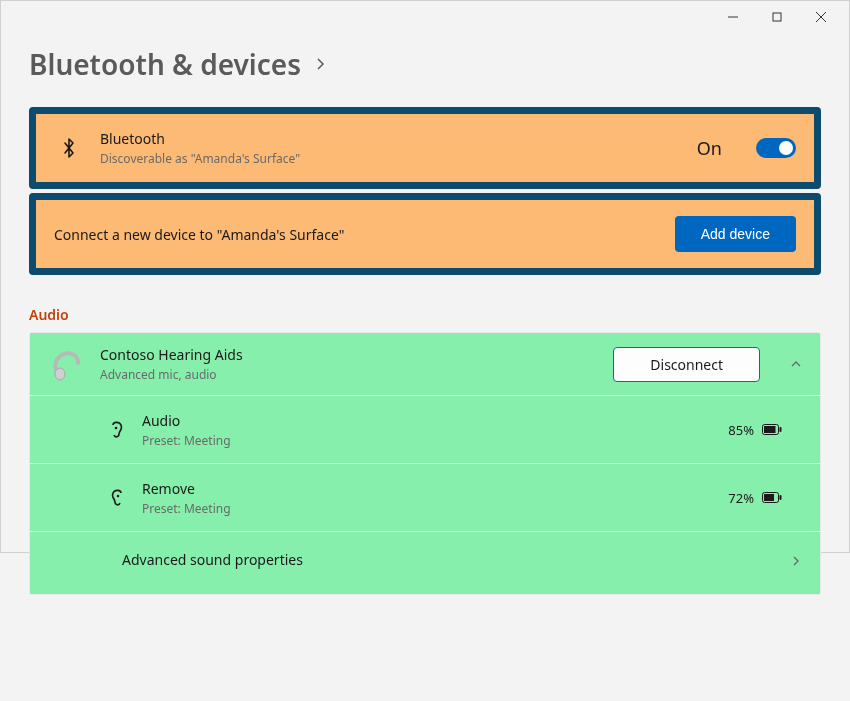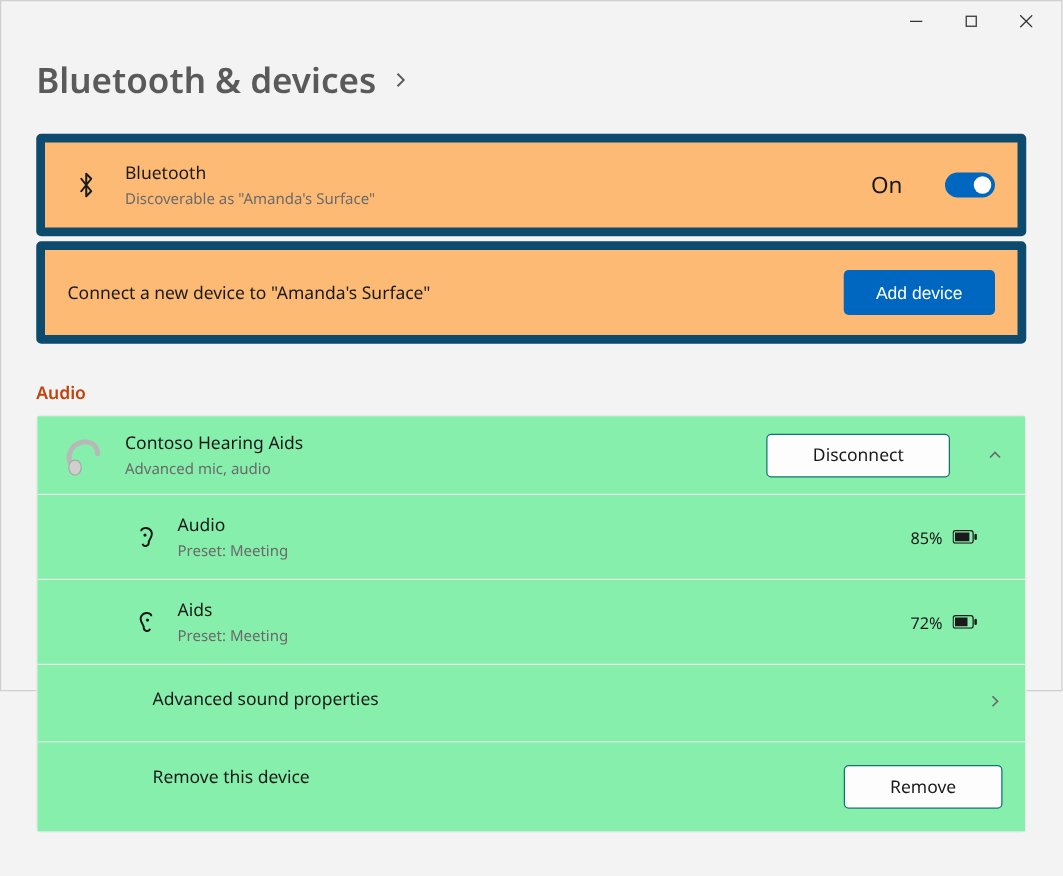--- a/index.html
+++ b/index.html
@@ -283,21 +283,21 @@
       </div>
 
       <div class="gcard sub-row">
         <div class="ear-icon-wrap">
           <svg width="16" height="18" viewBox="0 0 16 18">
               <path d="M12 4 C12 1 6 0 4 4 C2 8 6 10 6 13 C6 16 10 17 11 14" fill="none" stroke="#1a1a1a" stroke-width="1.6"></path>
               <circle cx="9" cy="7" r="1.3" fill="#1a1a1a"></circle>
             </svg>
         </div>
         <div class="row-text">
-          <div class="row-title">Aids</div>
+          <div class="row-title">Remove</div>
           <div class="row-sub">Preset: Meeting</div>
         </div>
         <div class="battery-wrap">
           <span>72%</span>
           <svg width="20" height="11" viewBox="0 0 20 11">
             <rect x="0.5" y="0.5" width="16" height="10" rx="2" fill="none" stroke="#1a1a1a" stroke-width="1"></rect>
             <rect x="17.5" y="3" width="2" height="5" rx="1" fill="#1a1a1a"></rect>
             <rect x="2" y="2" width="10" height="7" fill="#1a1a1a"></rect>
           </svg>
         </div>
@@ -305,21 +305,17 @@
 
       <div class="gcard action-row">
         <div class="row-title">Advanced sound properties</div>
         <span class="chevron-right">
           <svg width="12" height="12" viewBox="0 0 12 12">
               <path d="M4 2 L8 6 L4 10" fill="none" stroke="currentColor" stroke-width="1.4"></path>
             </svg>
         </span>
       </div>
 
-      <div class="gcard action-row">
-        <div class="row-title">Remove this device</div>
-        <button class="secondary-btn">Remove</button>
-      </div>
 
     </div>
 
   </div>
 </div>
 
 </body></html>

